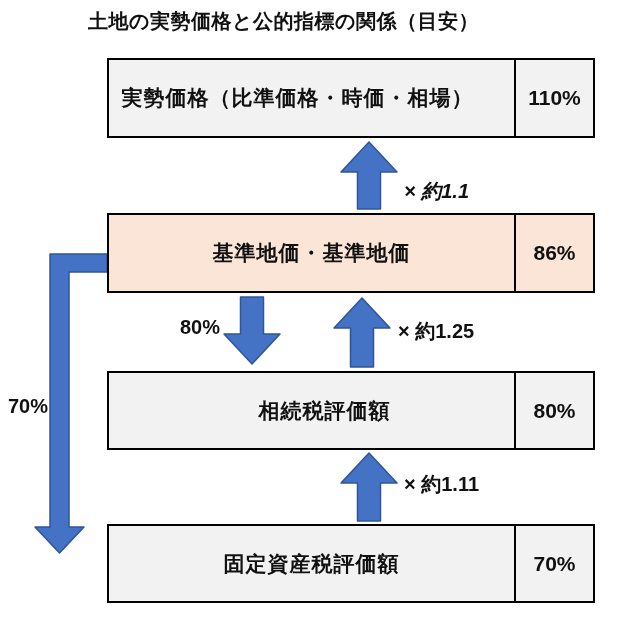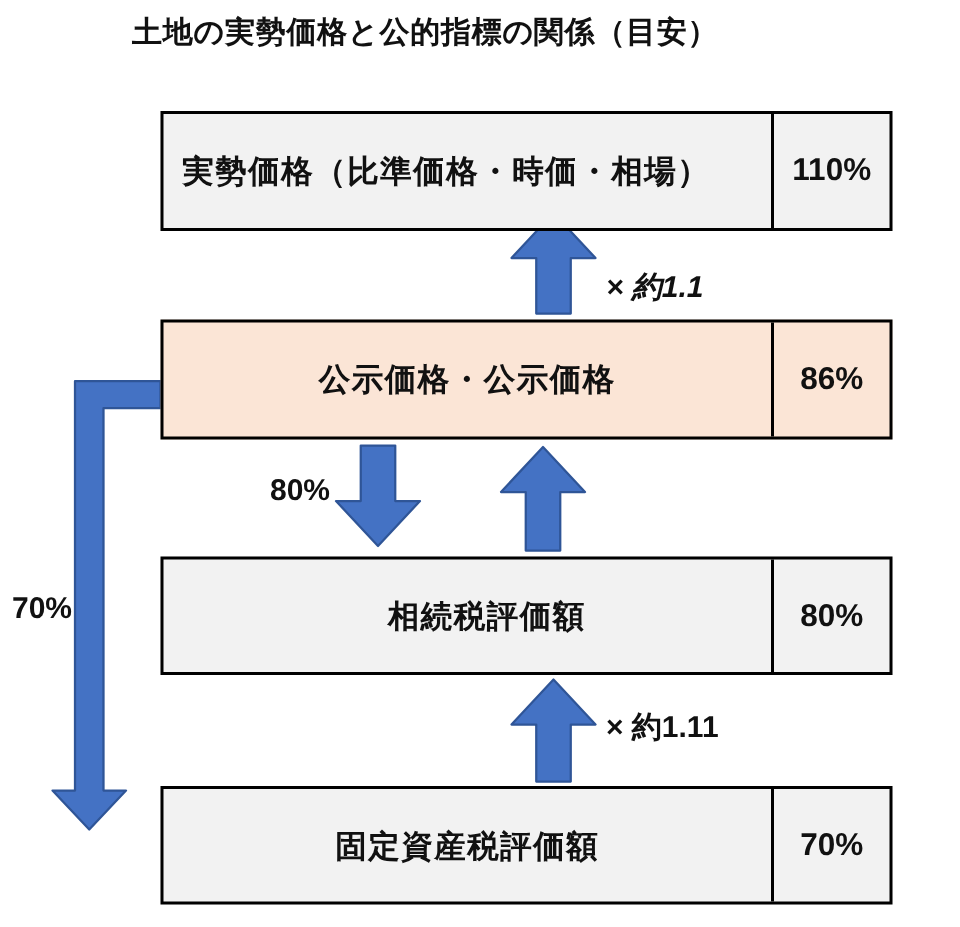--- a/index.html
+++ b/index.html
@@ -28,21 +28,21 @@
   .price-box {
     position: absolute;
     left: 107px;
     width: 488px;
     display: flex;
     align-items: stretch;
     border: 2px solid var(--border-color, #000000);
     background: var(--box-fill, #F2F2F2);
   }
   .price-box.highlight { background: var(--highlight-fill, #FBE5D6); }
-  .box-1 { top: 74px;  height: 80px; gap: 28px; }
+  .box-1 { top: 58px;  height: 80px; gap: 28px; }
   .box-2 { top: 213px; height: 80px; }
   .box-3 { top: 371px; height: 79px; padding-left: 26px; }
   .box-4 { top: 524px; height: 79px; }
   .box-label {
     flex: 1;
     display: flex;
     align-items: center;
     justify-content: center;
     font-size: 21px;
     font-weight: bold;
@@ -102,32 +102,33 @@
 
     <polygon points="107,254 50,254 50,527 35,527 59.5,553 84,527 69,527 69,272 107,272"></polygon>
   </svg>
 
   <div class="price-box box-1">
     <div class="box-label">実勢価格（比準価格・時価・相場）</div>
     <div class="box-value">110%</div>
   </div>
 
   <div class="price-box box-2 highlight">
-    <div class="box-label">公示価格・公示価格</div>
+    <div class="box-label">基準地価・基準地価</div>
     <div class="box-value">86%</div>
   </div>
 
   <div class="price-box box-3">
     <div class="box-label">相続税評価額</div>
     <div class="box-value">80%</div>
   </div>
 
   <div class="price-box box-4">
     <div class="box-label">固定資産税評価額</div>
     <div class="box-value">70%</div>
   </div>
 
   <div class="arrow-label lbl-x11">× 約1.1</div>
   <div class="arrow-label lbl-80">80%</div>
+  <div class="arrow-label lbl-x125">× 約1.25</div>
   <div class="arrow-label lbl-70">70%</div>
   <div class="arrow-label lbl-x111">× 約1.11</div>
 
 </div>
 
 </body></html>

